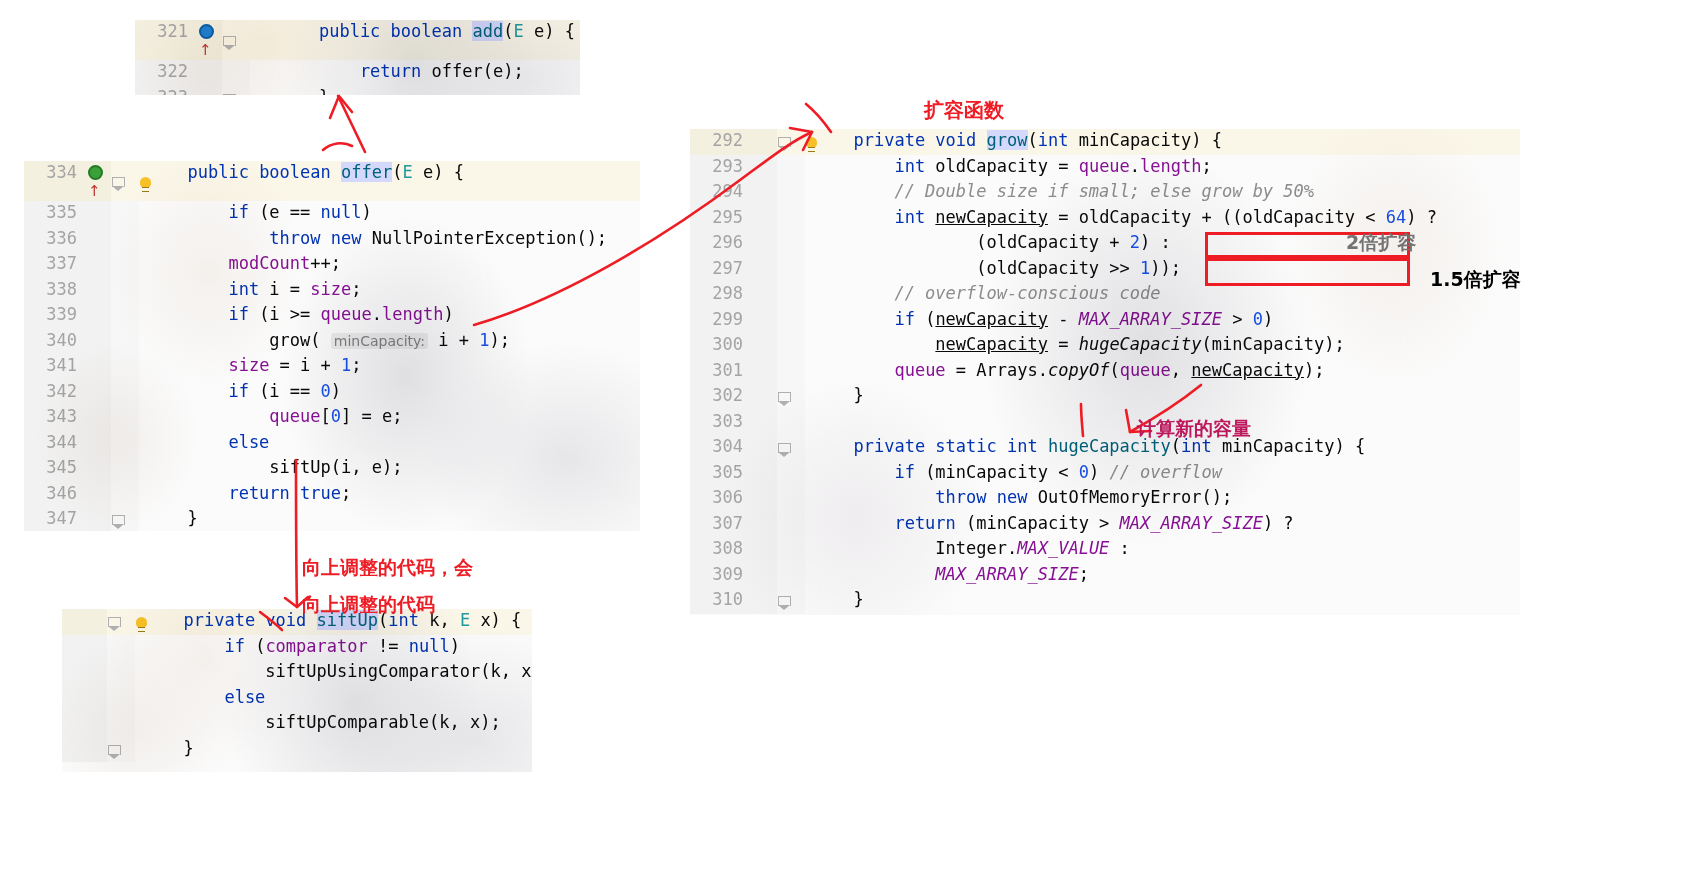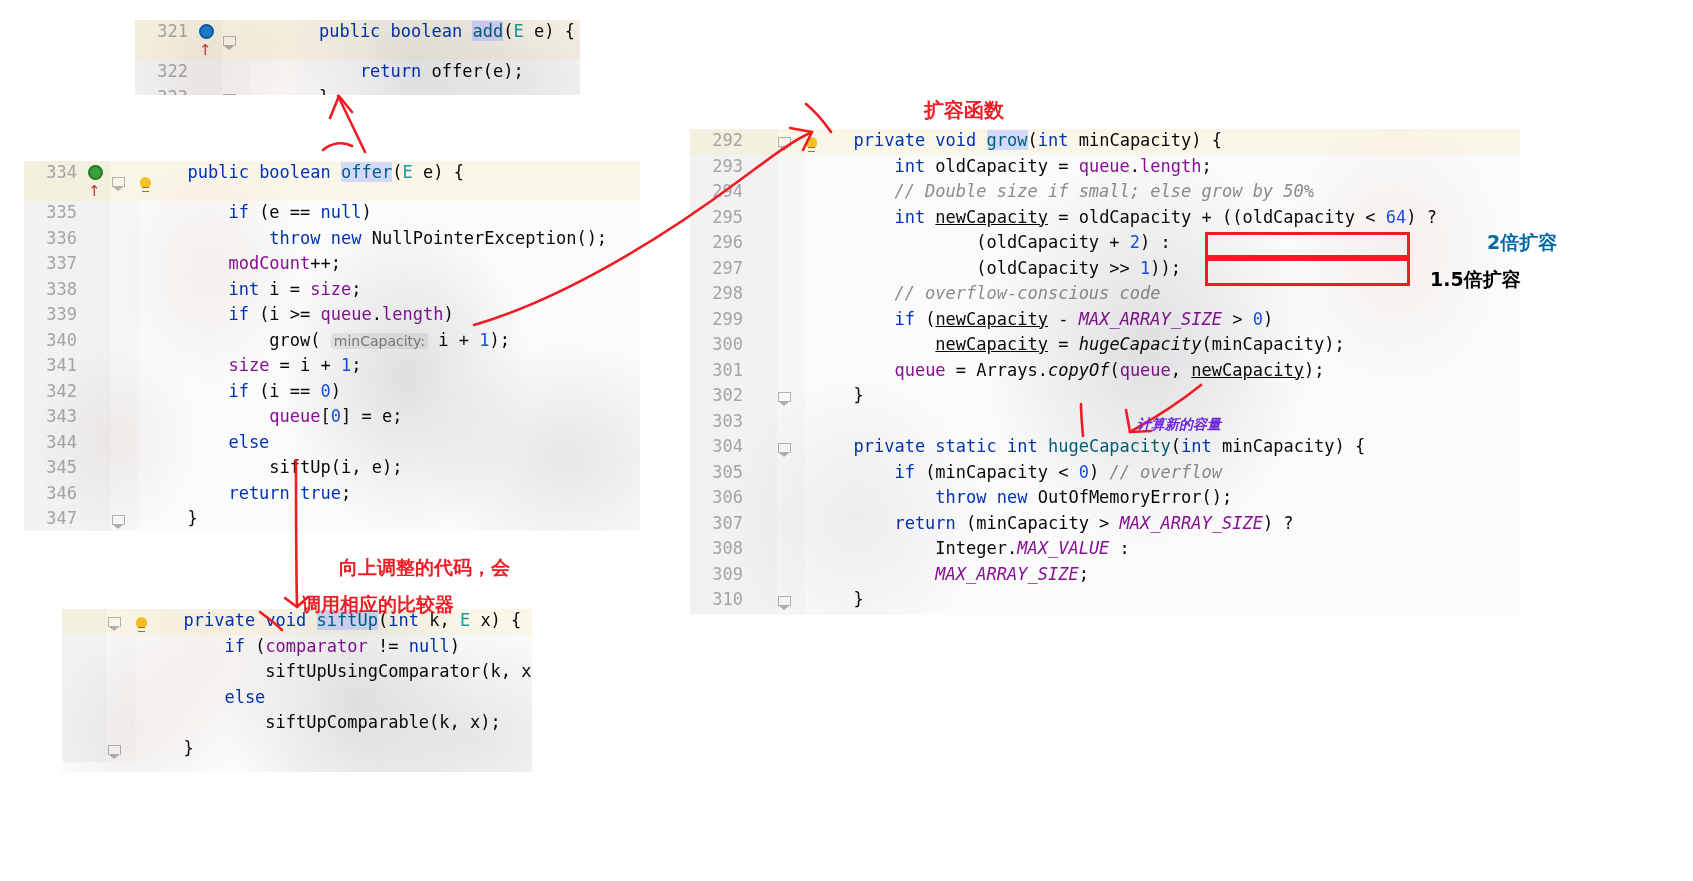--- a/index.html
+++ b/index.html
@@ -460,17 +460,17 @@
 
   <path d="M 1201 385 C 1180 402, 1155 418, 1130 432" stroke="#ee1c24" stroke-width="2.6" fill="none" stroke-linecap="round"></path>
   <path d="M 1130 432 L 1126 410 M 1130 432 L 1151 431" stroke="#ee1c24" stroke-width="2.6" fill="none" stroke-linecap="round"></path>
   <path d="M 1081 404 C 1081 414, 1082 424, 1083 436" stroke="#ee1c24" stroke-width="2.6" fill="none" stroke-linecap="round"></path>
 </svg>
 
 <div class="redbox" id="box0" style="left: 1205px; top: 232px; width: 205px; height: 26px; border-color: rgb(238, 28, 36);"></div>
 <div class="redbox" id="box1" style="left: 1205px; top: 258px; width: 205px; height: 28px; border-color: rgb(238, 28, 36);"></div>
 
 <div class="anno" id="an0" style="left: 924px; top: 97px; font-size: 20px; color: rgb(238, 28, 36);">扩容函数</div>
-<div class="anno" id="an1" style="left: 1487px; top: 230px; font-size: 19px; color: #0369a1;">2倍扩容</div>
+<div class="anno" id="an1" style="left: 1346px; top: 230px; font-size: 19px; color: #737373;">2倍扩容</div>
 <div class="anno" id="an2" style="left: 1430px; top: 267px; font-size: 19px; color: #000000;">1.5倍扩容</div>
-<div class="anno" id="an3" style="left: 1137px; top: 416px; font-size: 14px; color: #6d28d9; font-style: italic;">计算新的容量</div>
-<div class="anno" id="an4" style="left: 302px; top: 555px; font-size: 19px; color: rgb(238, 28, 36); margin-left: 37px;">向上调整的代码，会</div>
-<div class="anno" id="an5" style="left: 302px; top: 592px; font-size: 19px; color: rgb(238, 28, 36);">调用相应的比较器</div>
+<div class="anno" id="an3" style="left: 1137px; top: 416px; font-size: 19px; color: #be185d;">计算新的容量</div>
+<div class="anno" id="an4" style="left: 302px; top: 555px; font-size: 19px; color: rgb(238, 28, 36);">向上调整的代码，会</div>
+<div class="anno" id="an5" style="left: 302px; top: 592px; font-size: 19px; color: rgb(238, 28, 36);">向上调整的代码</div>
 
 </body></html>

